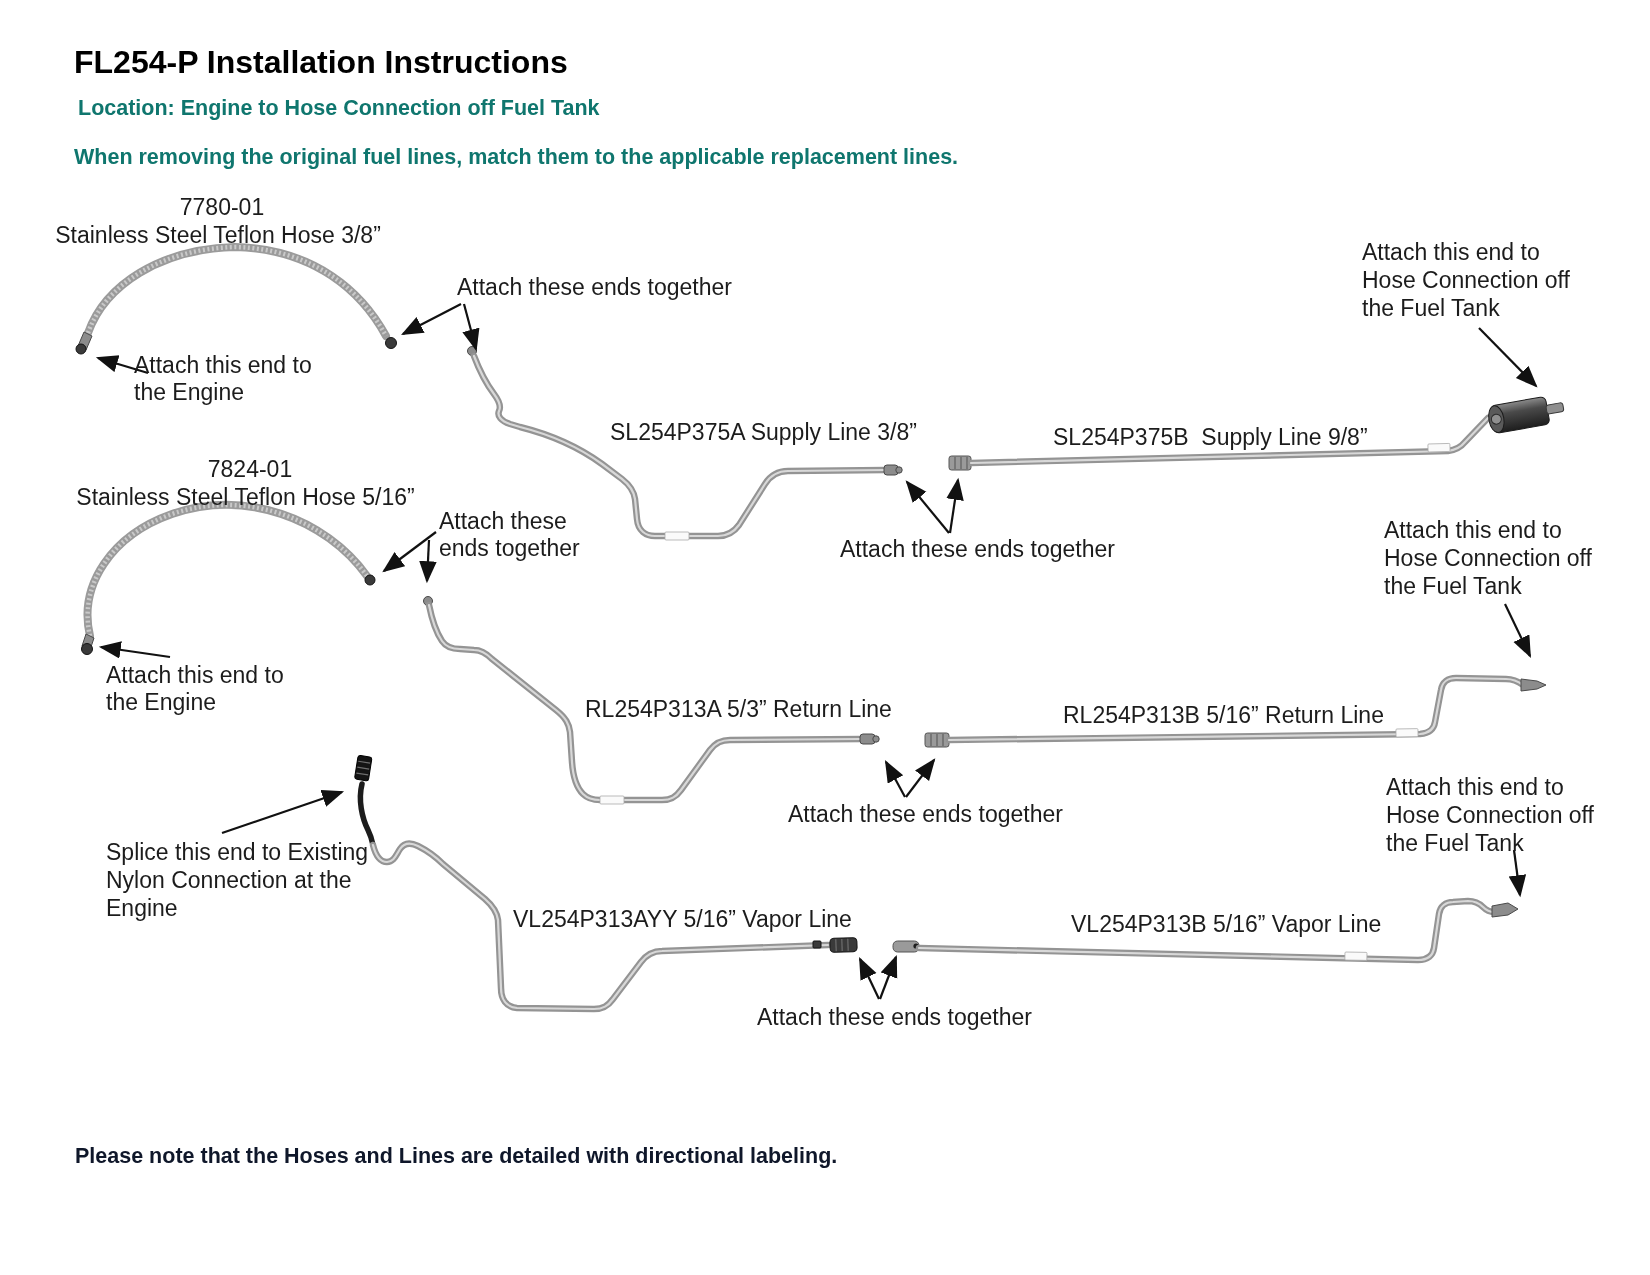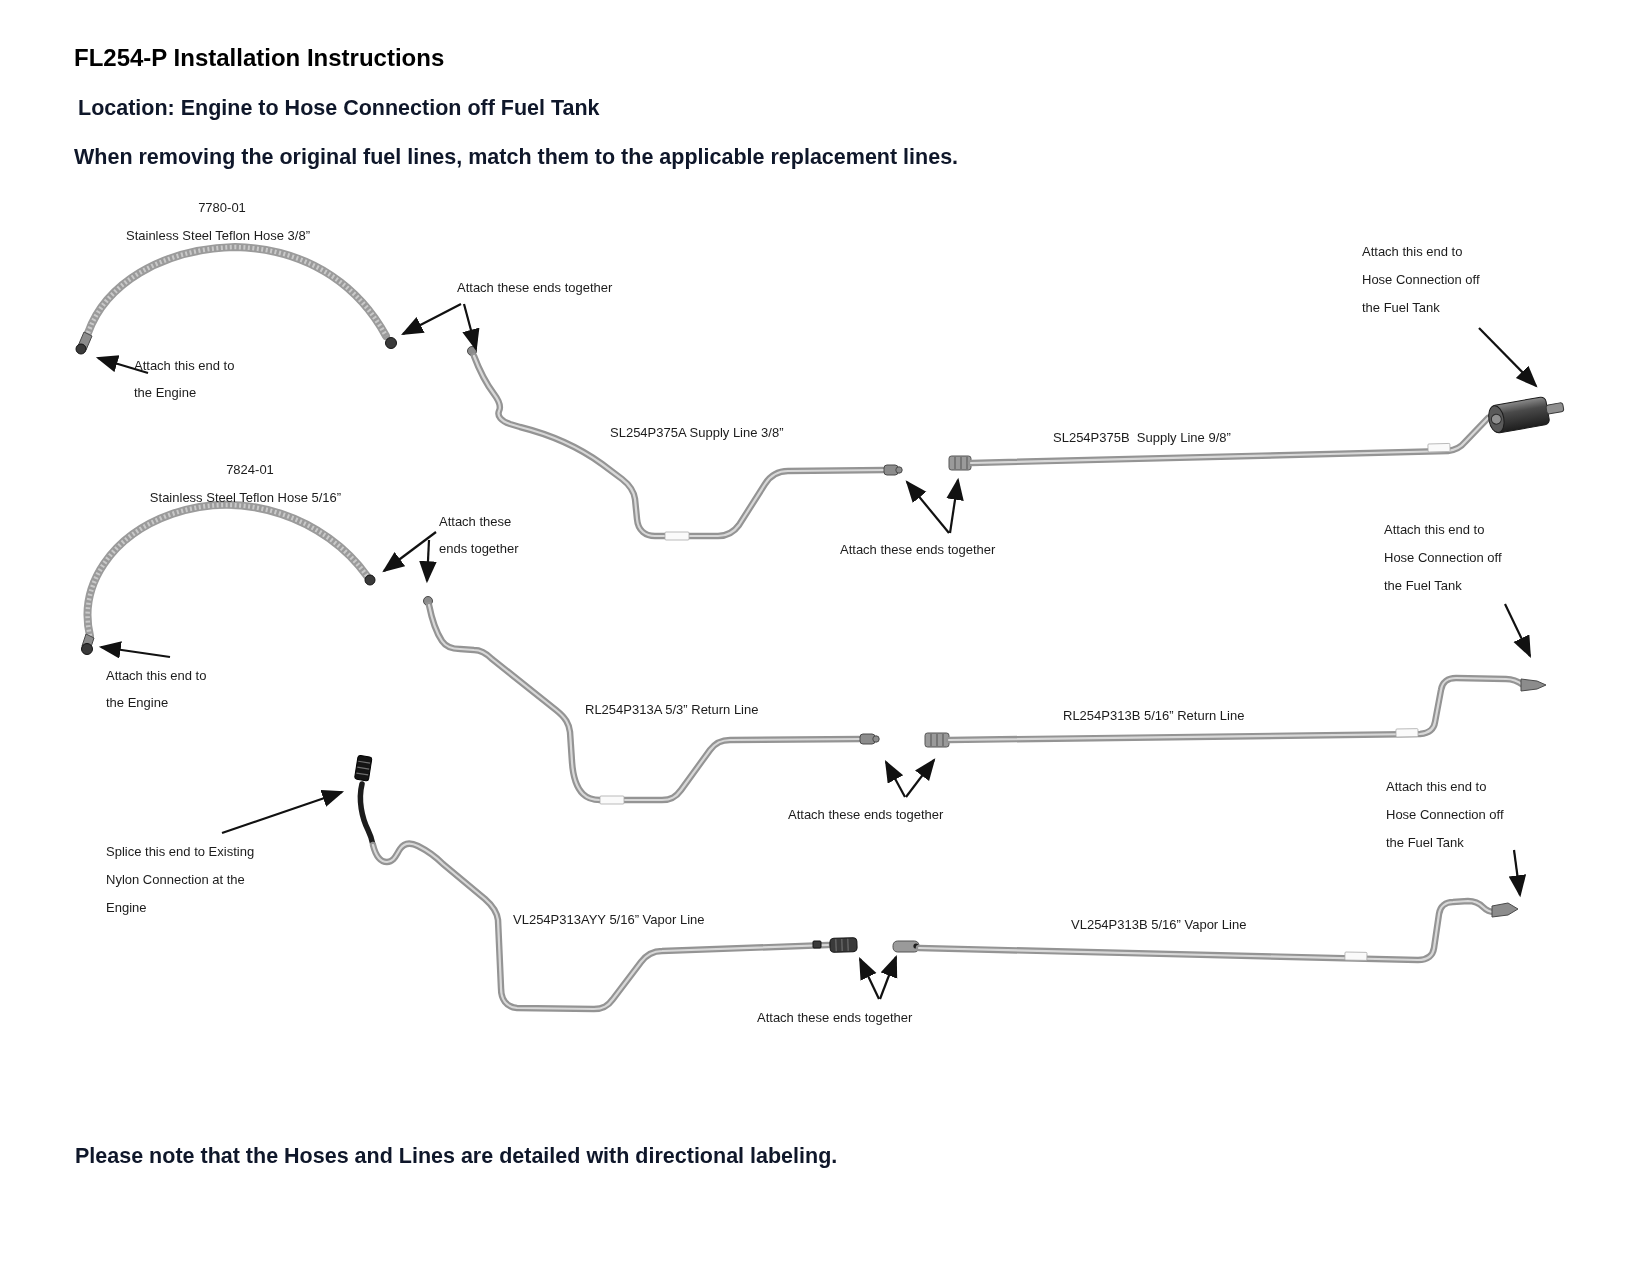--- a/index.html
+++ b/index.html
@@ -1,22 +1,22 @@
 <!DOCTYPE html>
 <html><head>
 <meta charset="utf-8">
 <style>
   html,body { margin:0; padding:0; background:#ffffff; }
   .page {
     position:relative; width:1650px; height:1275px; background:#ffffff;
     font-family:"Liberation Sans", sans-serif; color:#1c1c1c; overflow:hidden;
   }
-  .title { position:absolute; font-size:24px; font-weight:bold; color:#000; }
-  .sub   { position:absolute; font-size:21.5px; font-weight:bold; color:#0f172a; }
-  .lbl   { position:absolute; font-size:13px; color:#1c1c1c; white-space:pre-wrap; line-height:27px; }
+  .title { position:absolute; font-size:32px; font-weight:bold; color:#000; }
+  .sub   { position:absolute; font-size:21.5px; font-weight:bold; color:#0f766e; }
+  .lbl   { position:absolute; font-size:23px; color:#1c1c1c; white-space:pre-wrap; line-height:27px; }
   .lbl.center { text-align:center; }
   .lbl.lh28 { line-height:28px; }
   .footer-line { position:absolute; font-size:21.5px; font-weight:bold; color:#0f172a; }
   svg.diagram { position:absolute; left:0; top:0; }
 
   .tube    { fill:none; stroke:#949494; stroke-width:6.5; stroke-linecap:round; stroke-linejoin:round; }
   .tube-hi { fill:none; stroke:#d8d8d8; stroke-width:2.2; stroke-linecap:round; stroke-linejoin:round; }
   .braid     { fill:none; stroke:#9b9b9b; stroke-width:8; stroke-linecap:round; }
   .braid-tex { fill:none; stroke:#c9c9c9; stroke-width:4.5; stroke-dasharray:2 2.5; }
   .rubber  { fill:none; stroke:#1c1c1c; stroke-width:5.5; stroke-linecap:round; }

